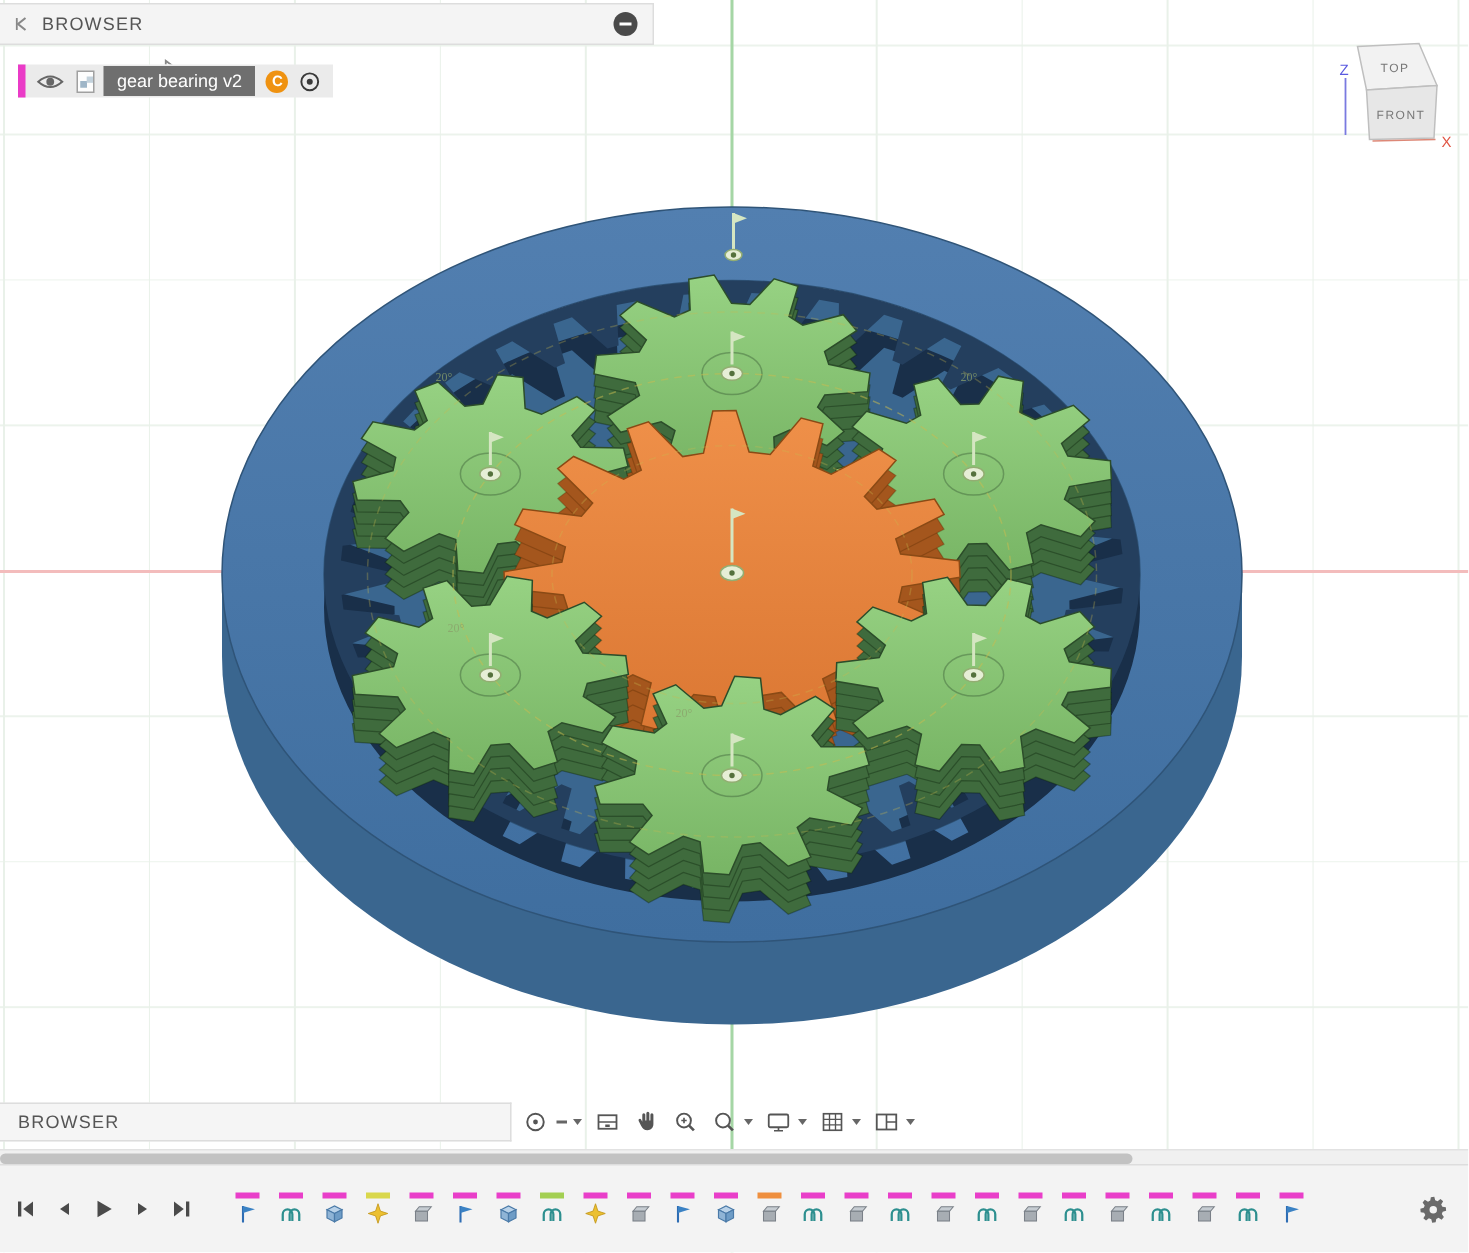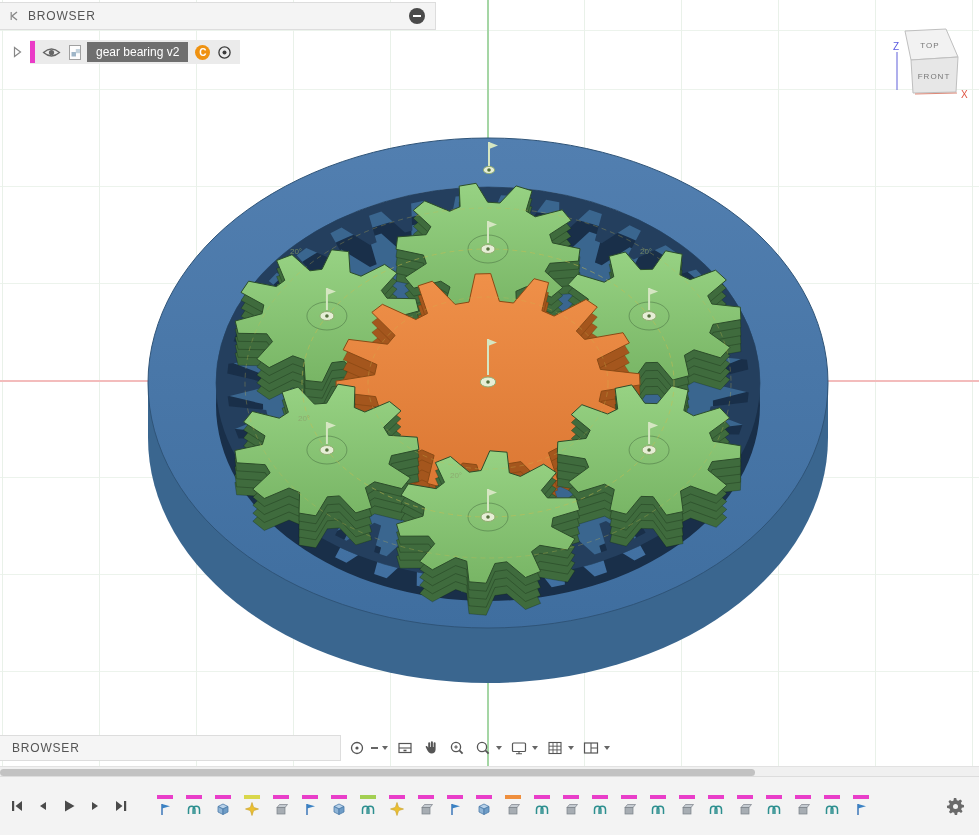--- a/index.html
+++ b/index.html
@@ -3,35 +3,35 @@
 <meta charset="utf-8">
 <style>
   html,body{margin:0;padding:0;background:#fff;font-family:"Liberation Sans",sans-serif;}
   .stage{position:relative;width:979px;height:835px;overflow:hidden;background:#fff;}
 
   
   .viewport{position:absolute;inset:0;background-color:#ffffff;
     background-image:
       repeating-linear-gradient(to right,#e9f1e9 0 1px,transparent 1px 97px),
       repeating-linear-gradient(to bottom,#ecf3ec 0 1px,transparent 1px 97px);
-    background-position:2px 0,0 89px;}
+    background-position:2px 0,0 89px;font-family:Liberation Serif, serif;}
   .axis-v{position:absolute;left:487px;top:0;bottom:0;width:2px;background:#a5d6a5;}
   .axis-h{position:absolute;top:380px;left:0;right:0;height:2px;background:#f3bcbc;}
   #model{position:absolute;left:0;top:0;}
 
   
   .browser-header{position:absolute;left:0;top:2px;width:436px;height:28px;background:#f4f4f4;
     border:1px solid #ddd;border-left:none;box-sizing:border-box;display:flex;align-items:center;
     padding:0 10px;}
   .browser-title{font-size:12px;color:#555;letter-spacing:.8px;margin-left:8px;}
   .circle-minus{margin-left:auto;width:16px;height:16px;border-radius:50%;background:#4a4a4a;
     display:flex;align-items:center;justify-content:center;cursor:pointer;}
   .circle-minus::after{content:"";display:block;width:8px;height:2px;background:#fff;}
 
-  .browser-row{position:absolute;left:12px;top:39px;height:26px;display:flex;align-items:center;}
+  .browser-row{position:absolute;left:12px;top:39px;height:26px;display:flex;align-items:center;flex-direction:column;}
   .row-strip{display:flex;align-items:center;background:#ebebeb;height:24px;padding-right:8px;}
   .sel-bar{width:5px;height:22px;background:#ea3bc7;margin-right:7px;}
   .node-label{background:#6f6f6f;color:#fff;font-size:12px;padding:3px 9px;margin:0 2px 0 3px;}
   .badge-c{width:15px;height:15px;border-radius:50%;background:#ef9211;color:#fff;font-size:10px;
     font-weight:bold;display:flex;align-items:center;justify-content:center;margin:0 7px 0 5px;}
 
   
   .comments-bar{position:absolute;left:0;top:735px;width:341px;height:26px;background:#f5f5f5;
     border:1px solid #ddd;border-left:none;box-sizing:border-box;display:flex;align-items:center;
     padding-left:12px;font-size:12px;color:#555;letter-spacing:.8px;}

